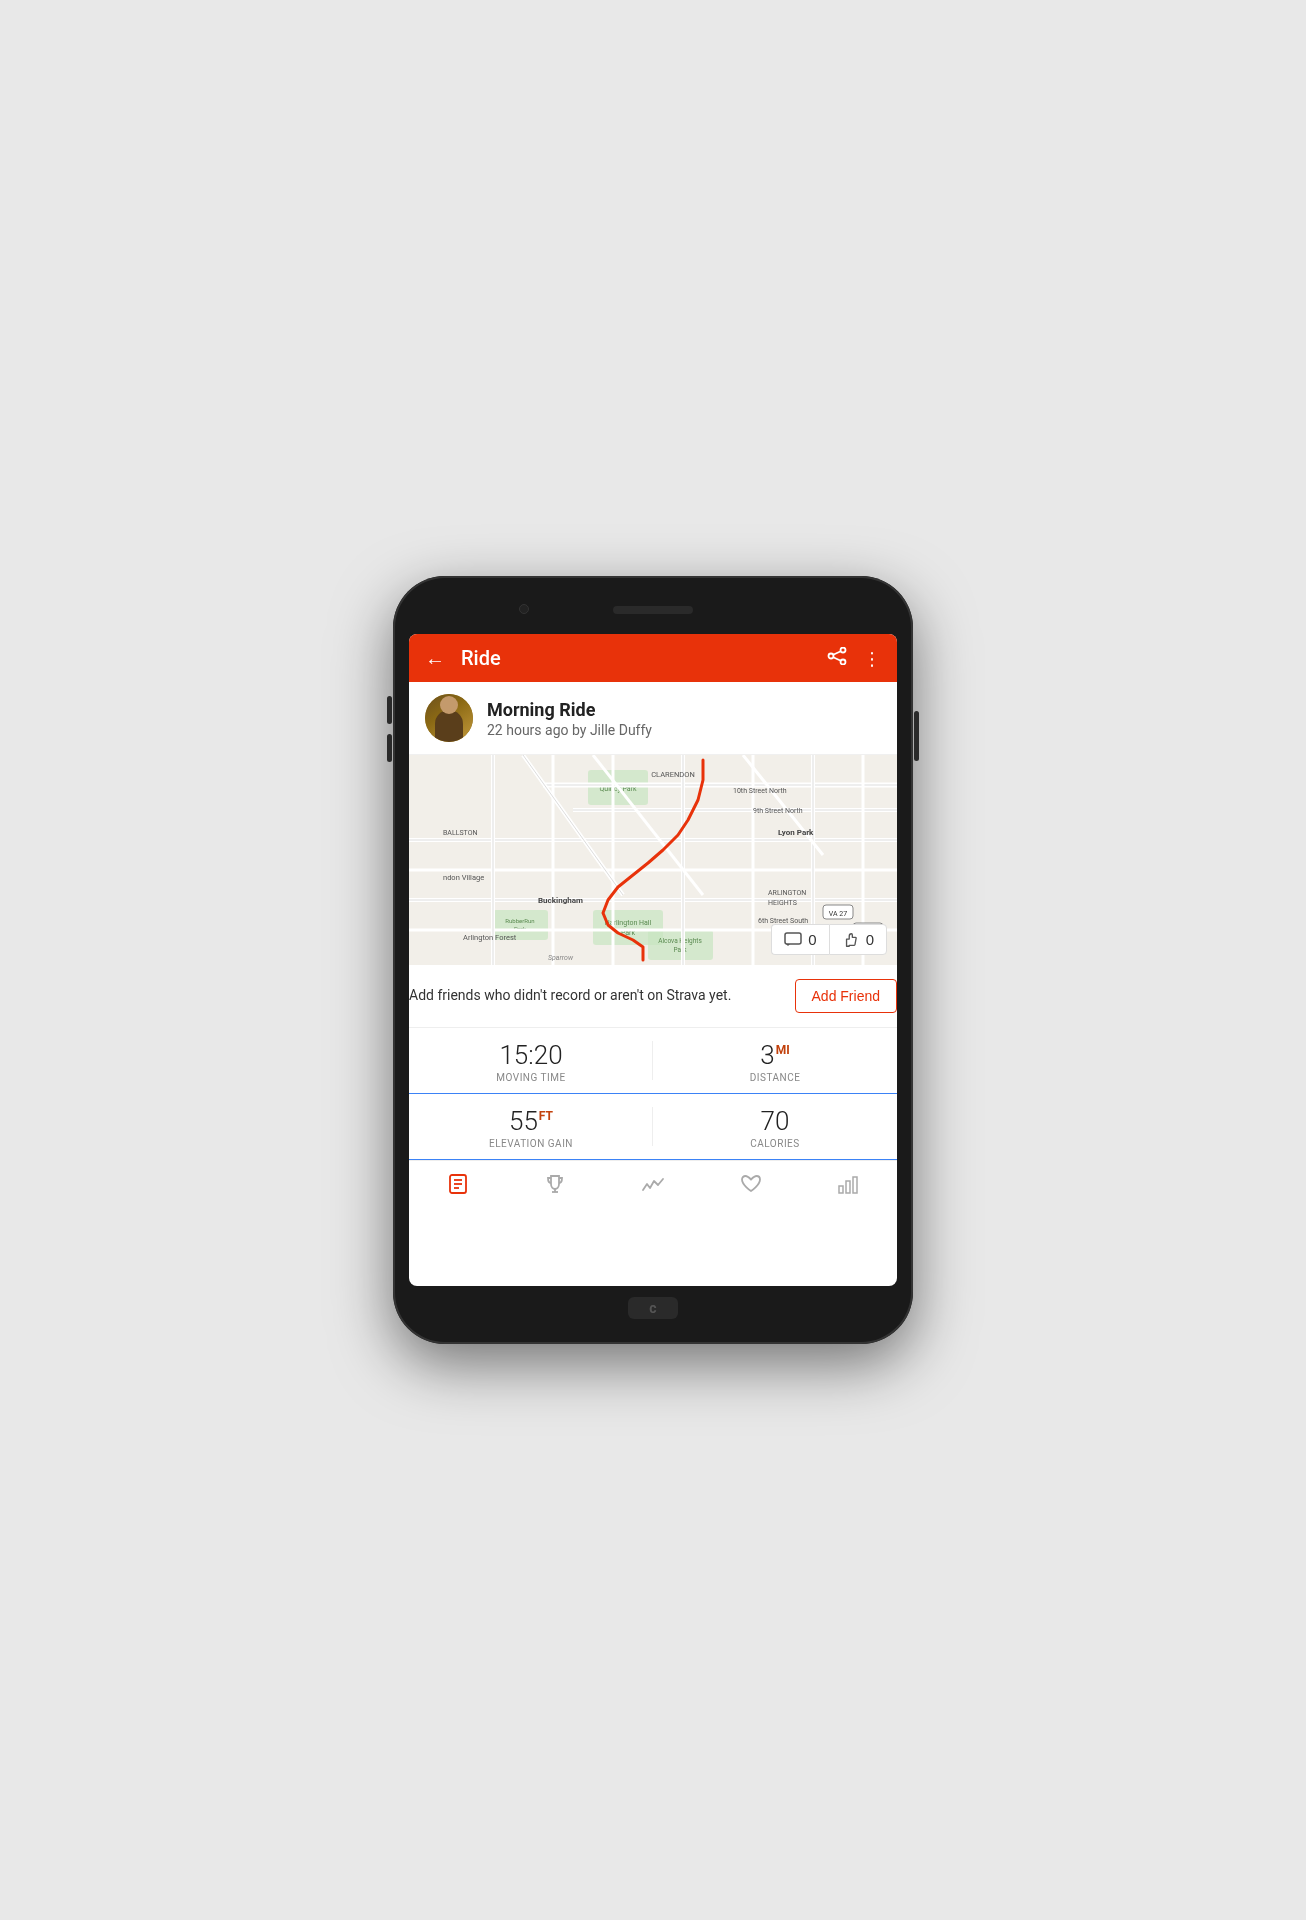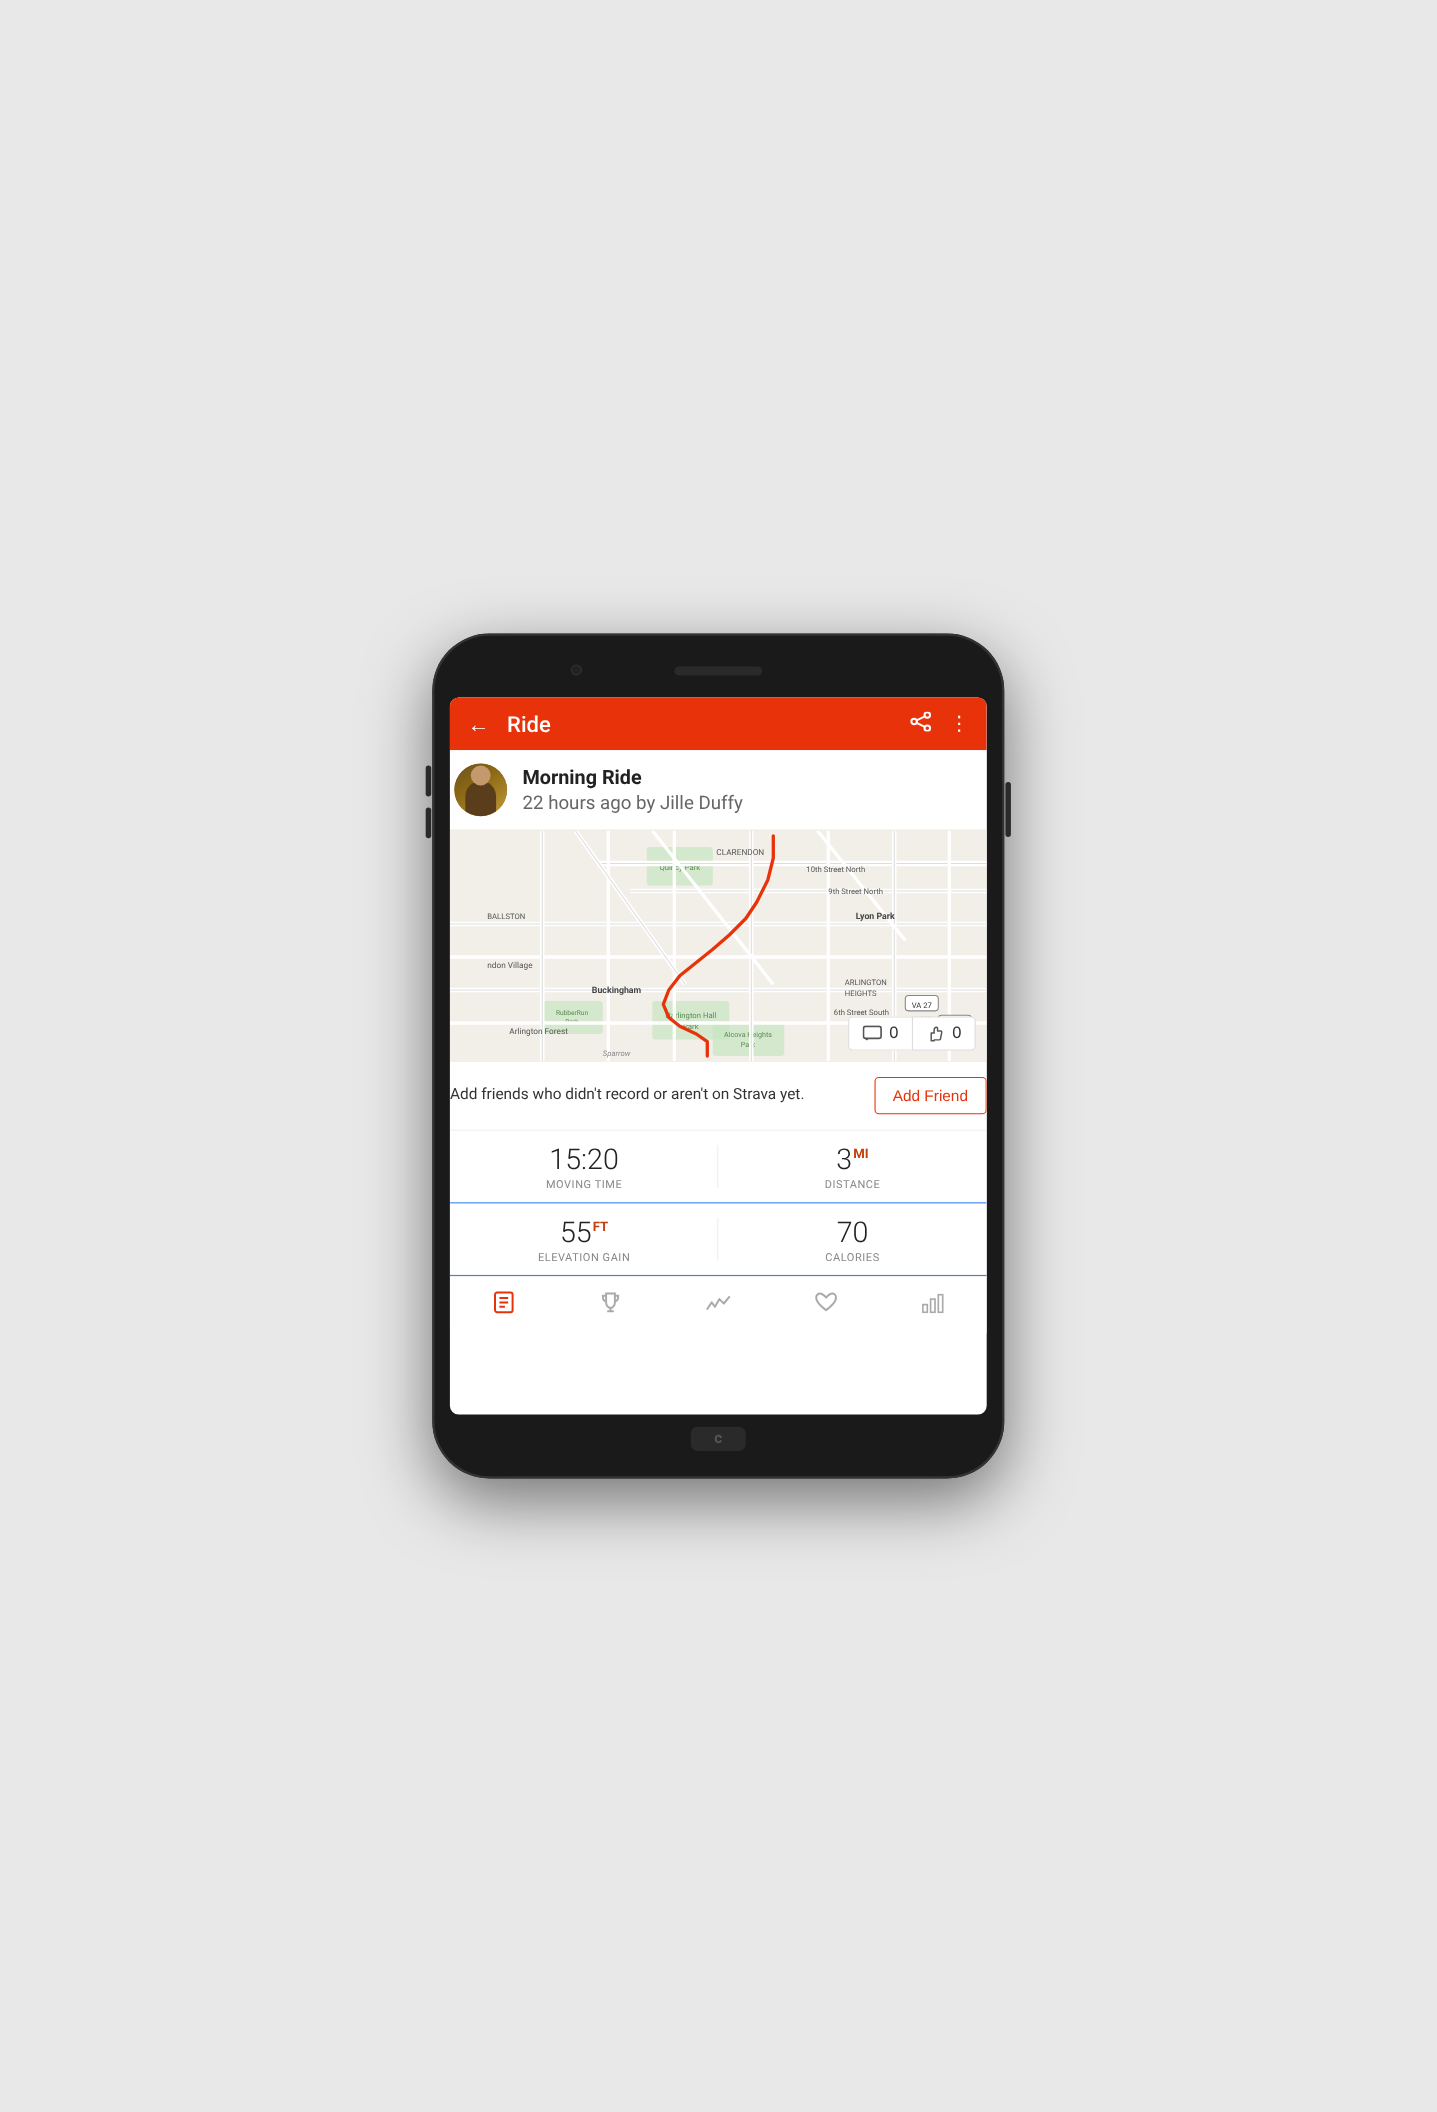--- a/index.html
+++ b/index.html
@@ -124,21 +124,21 @@
     .header-icon {
       color: white;
       font-size: 18px;
       cursor: pointer;
     }
 
     
     .activity-info {
       display: flex;
       align-items: center;
-      padding: 12px 4px;
+      padding: 12px 16px;
       background: white;
       border-bottom: 1px solid #f0f0f0;
       flex-shrink: 0;
     }
 
     .avatar {
       width: 48px;
       height: 48px;
       border-radius: 50%;
       background: #8B6914;
@@ -182,21 +182,21 @@
       flex: 1;
     }
 
     .activity-title {
       font-size: 18px;
       font-weight: bold;
       color: #222;
     }
 
     .activity-subtitle {
-      font-size: 17px;
+      font-size: 14px;
       color: #666;
       margin-top: 2px;
     }
 
     
     .map-container {
       height: 210px;
       background: #e8e0d0;
       position: relative;
       overflow: hidden;

